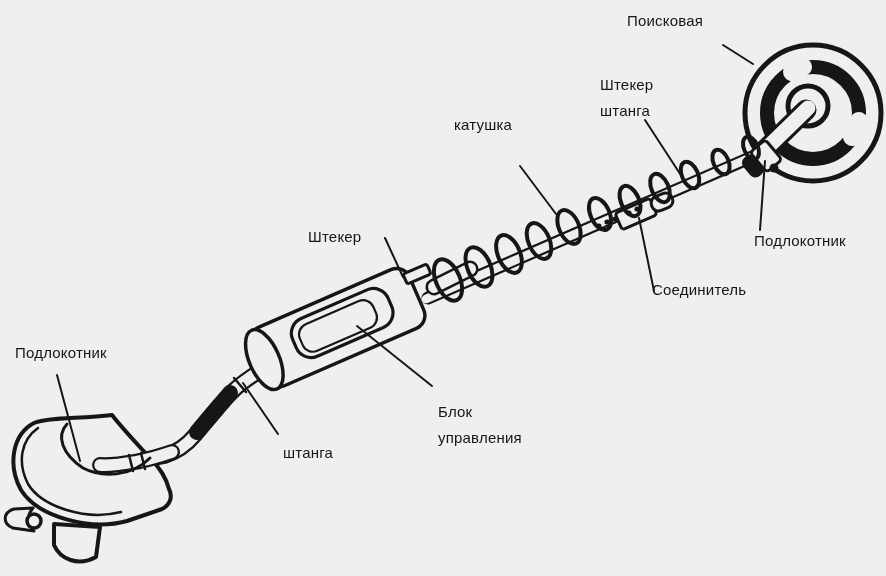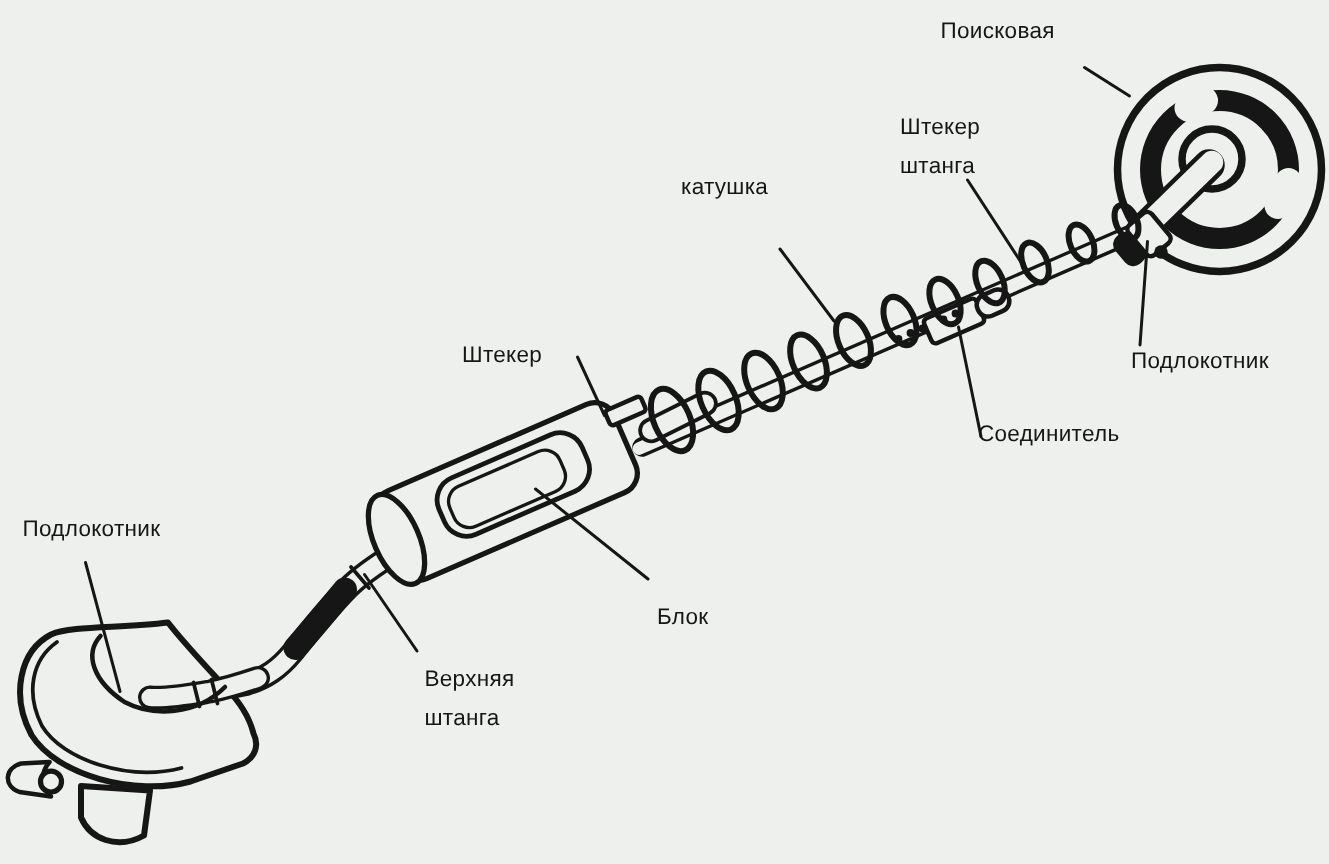--- a/index.html
+++ b/index.html
@@ -181,24 +181,24 @@
   <div class="lbl" style="left:308px;top:224px">
     <div>Штекер</div>
   </div>
 
   <div class="lbl" style="left:15px;top:340px">
     <div>Подлокотник</div>
   </div>
 
   <div class="lbl" style="left:438px;top:399px">
     <div>Блок</div>
+    <div>управления</div>
   </div>
 
   <div class="lbl" style="left:283px;top:440px">
-    <div>Верхняя</div>
     <div>штанга</div>
   </div>
 
   <div class="lbl" style="left:652px;top:277px">
     <div>Соединитель</div>
   </div>
 
   <div class="lbl" style="left:754px;top:228px">
     <div>Подлокотник</div>
   </div>

